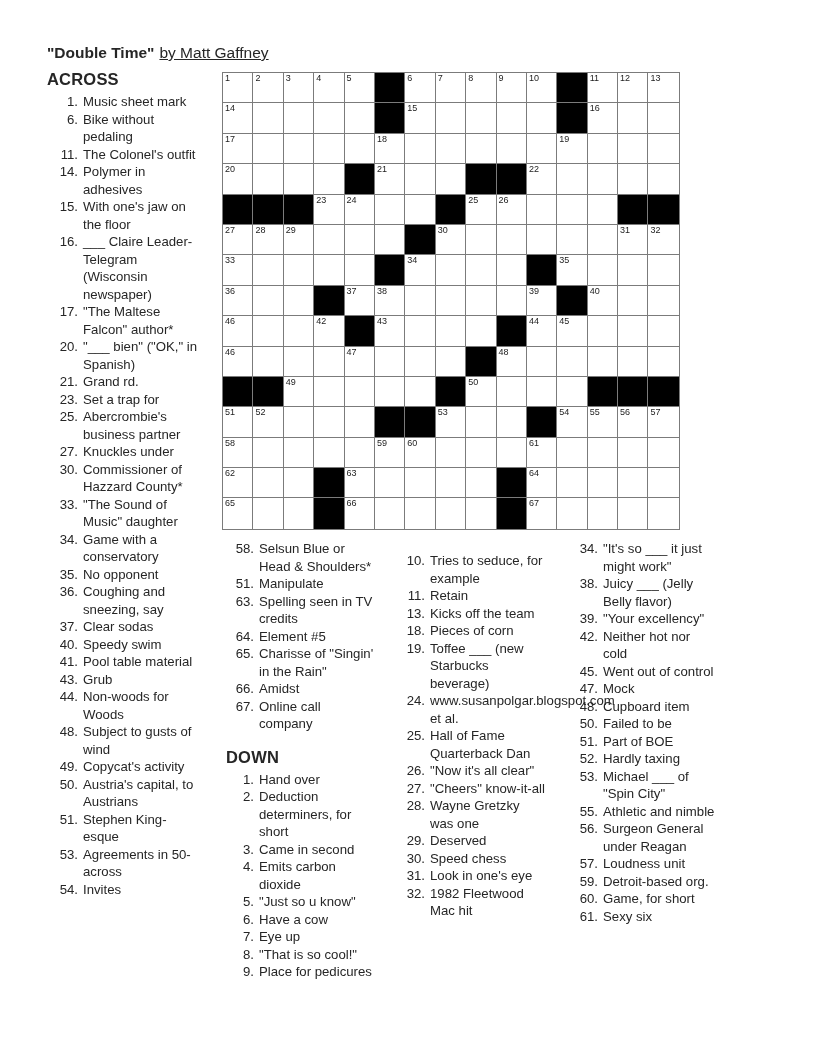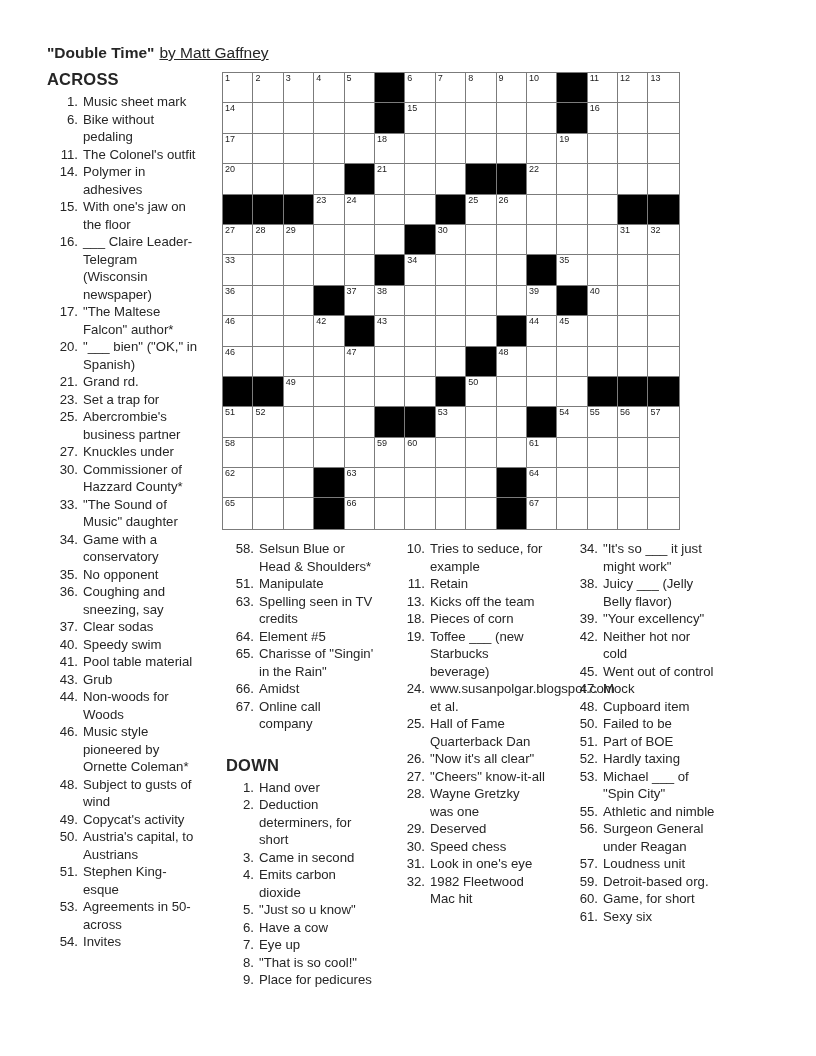--- a/index.html
+++ b/index.html
@@ -15,28 +15,28 @@
   .title-line{
     position:absolute;left:47px;top:43px;
     font-size:15.5px;line-height:19px;white-space:nowrap;
   }
   .title-main{font-weight:bold;}
   .title-byline{font-weight:normal;margin-left:5px;text-decoration:underline;}
 
   .col{position:absolute;}
   .col1{left:47px;top:69px;width:172px;}
   .col2{left:226px;top:540px;width:172px;}
-  .col3{left:400px;top:540px;width:172px;}
+  .col3{left:400px;top:552px;width:172px;}
   .col4{left:578px;top:540px;width:190px;}
 
   .list-heading{
     font-weight:bold;font-size:16.5px;line-height:20px;
     margin:0 0 4px 0;letter-spacing:0.2px;
   }
-  .down-heading{margin-top:22px;}
+  .down-heading{margin-top:14px;}
 
   .clue{display:flex;font-size:13.2px;line-height:17.5px;}
   .clue .num{flex:none;text-align:right;}
   .col1 .num{width:31px;}
   .col2 .num{width:28px;}
   .col3 .num{width:25px;}
   .col4 .num{width:20px;}
   .clue .txt{margin-left:5px;white-space:pre-line;}
 
   .grid{
@@ -531,26 +531,20 @@
         <div class="clue">
           <span class="num">43.</span>
           <span class="txt">Grub</span>
         </div>
         <div class="clue">
           <span class="num">44.</span>
           <span class="txt">Non-woods for
 Woods</span>
         </div>
         <div class="clue">
-          <span class="num">46.</span>
-          <span class="txt">Music style
-pioneered by
-Ornette Coleman*</span>
-        </div>
-        <div class="clue">
           <span class="num">48.</span>
           <span class="txt">Subject to gusts of
 wind</span>
         </div>
         <div class="clue">
           <span class="num">49.</span>
           <span class="txt">Copycat's activity</span>
         </div>
         <div class="clue">
           <span class="num">50.</span>

